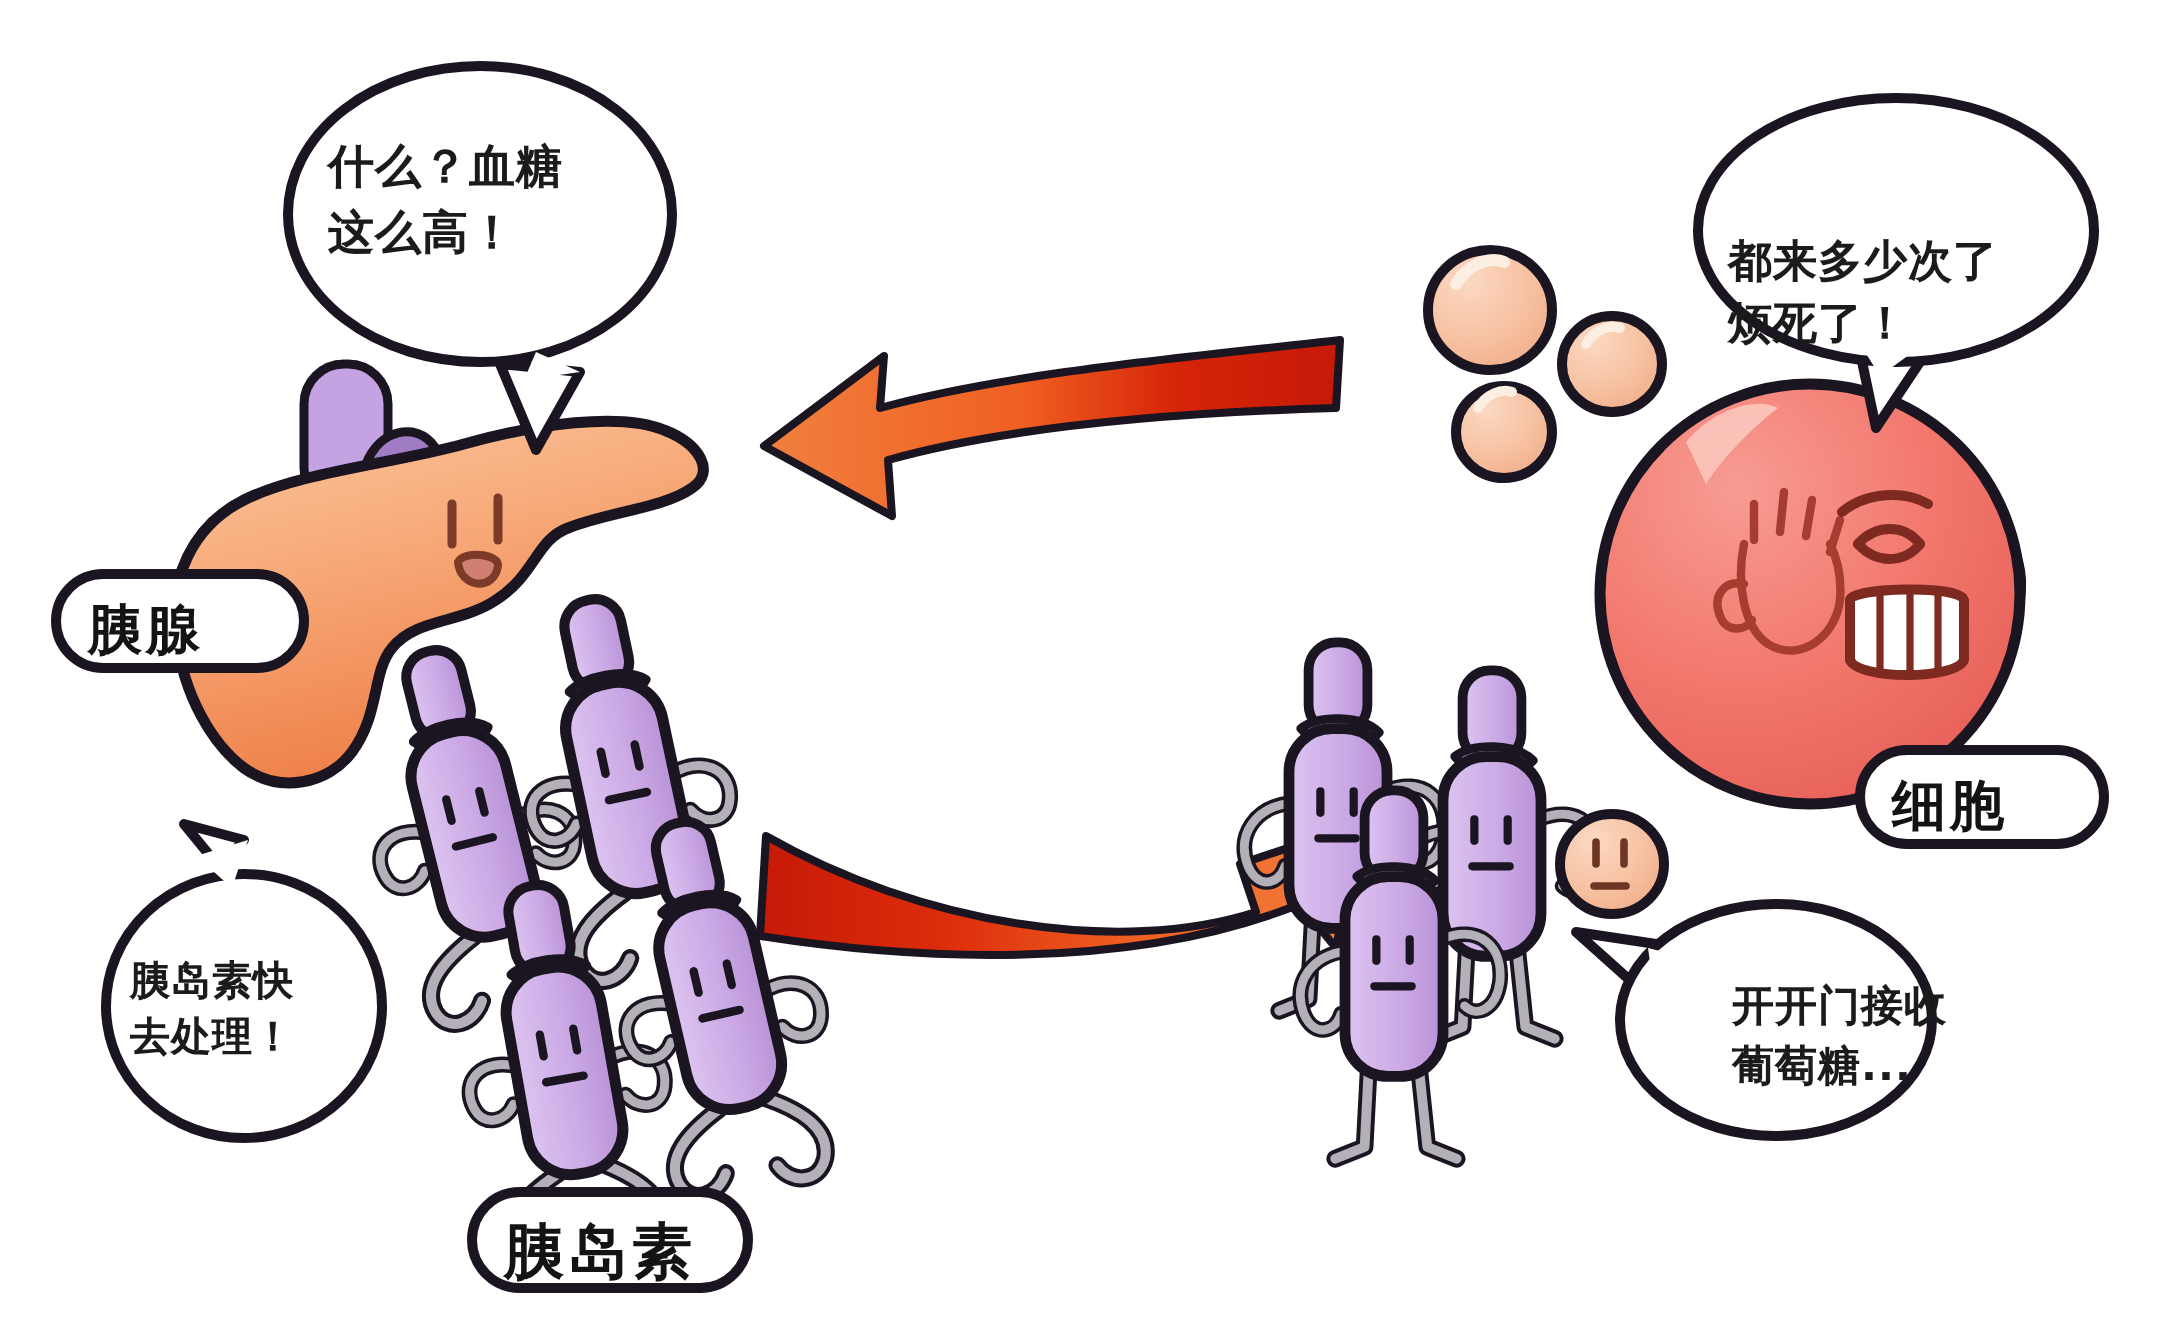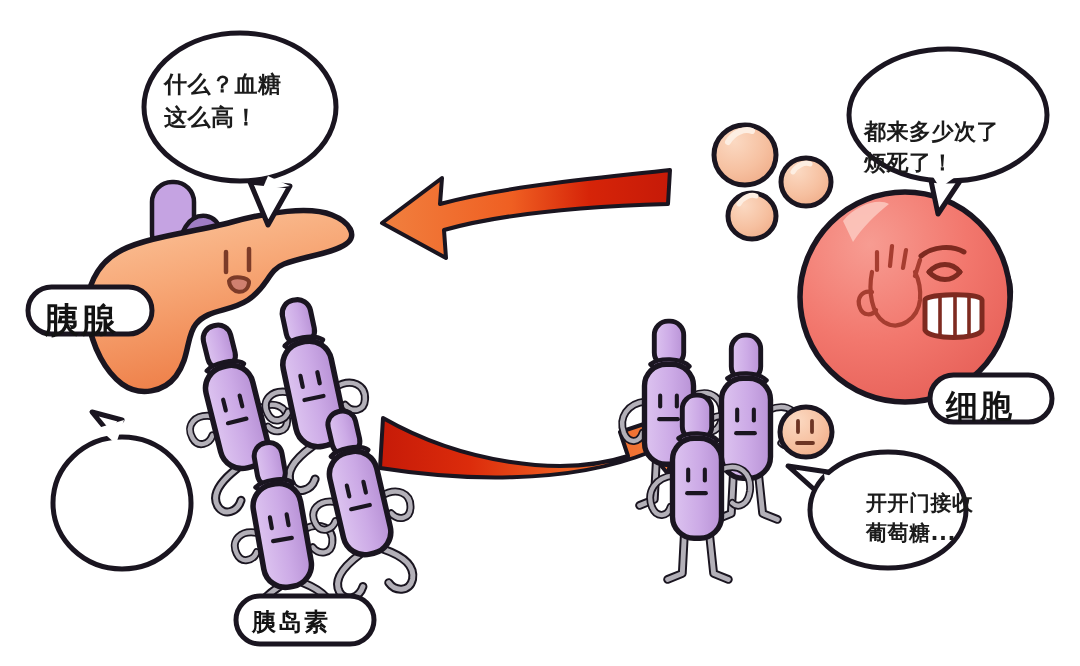--- a/index.html
+++ b/index.html
@@ -33,23 +33,23 @@
   .b4 { left:818px; top:489px; font-size:21px;margin-left:48px; }
 
   .tag-text {
     position:absolute;
     font-family:"DejaVu Sans", sans-serif;
     font-weight:bold;
     color:#131313;
     letter-spacing:2px;
     white-space:nowrap;
   }
-  .t1 { left:44px;  top:297px; font-size:35px; }
-  .t2 { left:946px; top:385px; font-size:32px; }
-  .t3 { left:252px; top:606px; font-size:24px; }
+  .t1 { left:44px;  top:297px; font-size:27px; }
+  .t2 { left:946px; top:385px; font-size:27px; }
+  .t3 { left:252px; top:606px; font-size:30px; }
 </style>
 </head>
 <body>
 
 <div id="stage">
 
   <svg id="art" viewBox="0 0 1080 666">
     <defs>
       <linearGradient id="gPancreas" x1="0" y1="0" x2="0.35" y2="1">
         <stop offset="0%" stop-color="#fbc79f"></stop>
@@ -250,20 +250,22 @@
     </g>
     <g>
       <rect x="236" y="596" width="138" height="48" rx="24" fill="#ffffff" stroke="#1a1520" stroke-width="5"></rect>
     </g>
   </svg>
 
   <div class="bubble-text b1">什么？血糖
 这么高！</div>
   <div class="bubble-text b2">都来多少次了
 烦死了！</div>
+  <div class="bubble-text b3">胰岛素快
+去处理！</div>
   <div class="bubble-text b4">开开门接收
 葡萄糖...</div>
 
   <div class="tag-text t1">胰腺</div>
   <div class="tag-text t2">细胞</div>
   <div class="tag-text t3">胰岛素</div>
 
 </div>
 
 </body></html>

